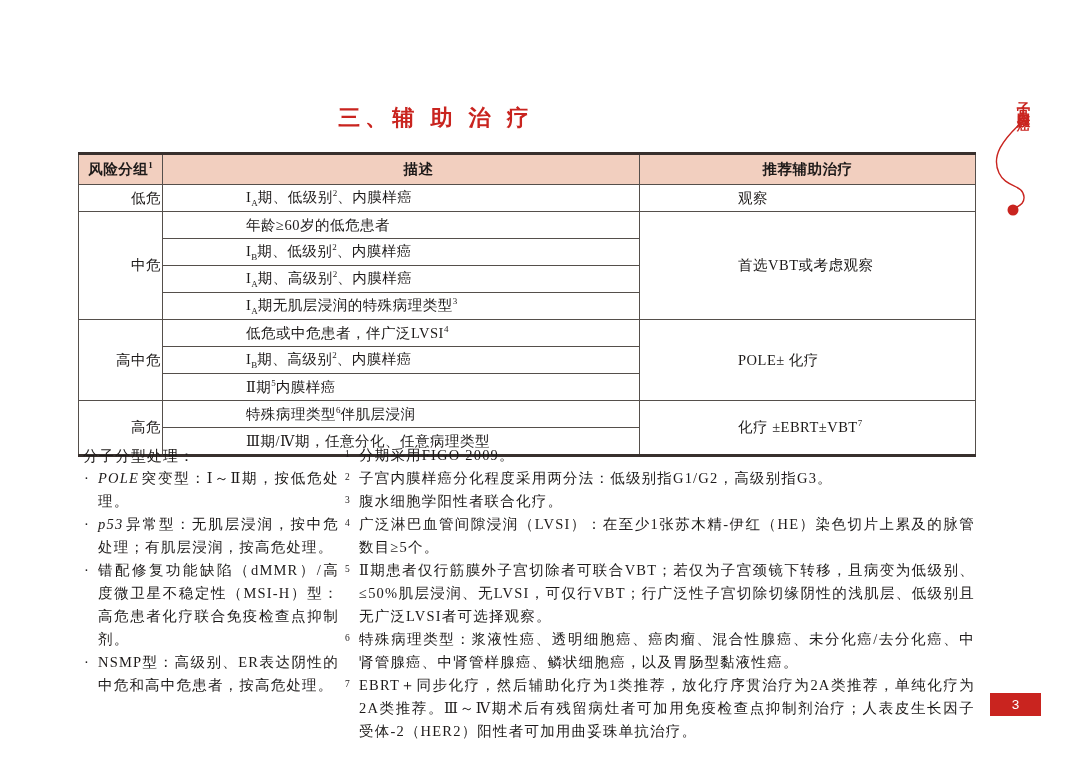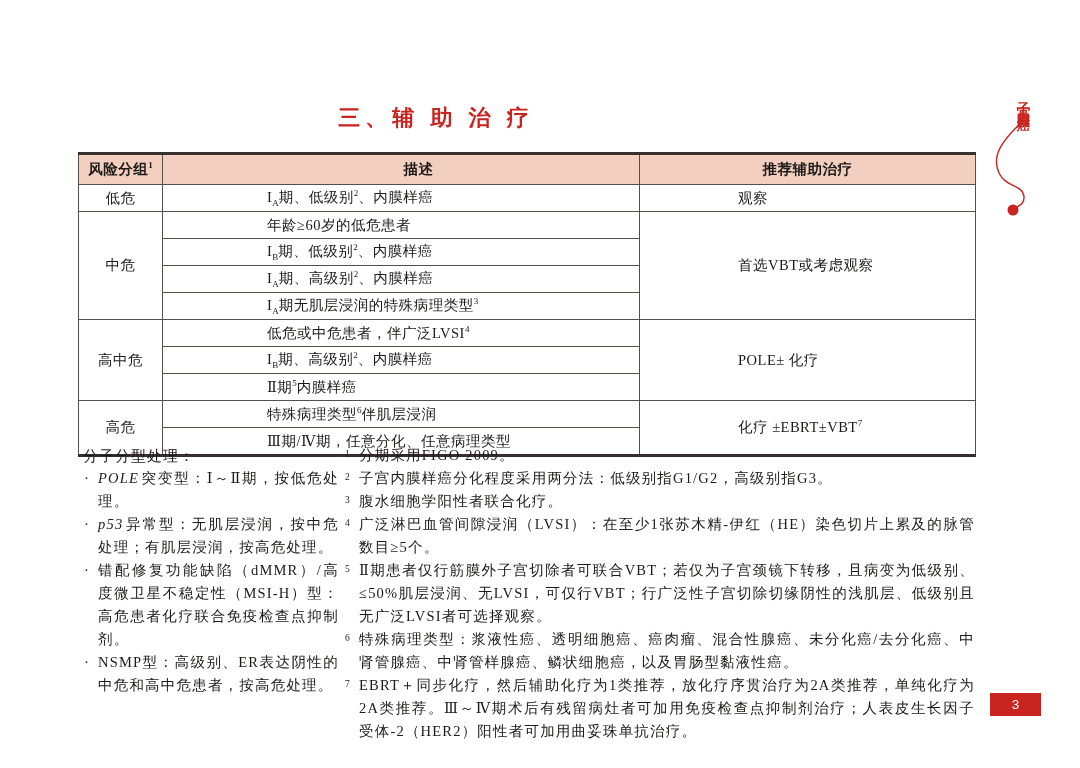--- a/index.html
+++ b/index.html
@@ -11,22 +11,22 @@
          font-size:22px;letter-spacing:5px;color:#c9241f;}
 
   
   .risk-table{position:absolute;left:78px;top:152px;width:897px;border-collapse:collapse;
               table-layout:fixed;font-size:14.5px;letter-spacing:0.5px;
               border-top:3px solid #38302d;border-bottom:3px solid #38302d;
               border-left:1px solid #554f4b;border-right:1px solid #554f4b;}
   .risk-table th{background:#f2cfbf;height:27px;font-weight:bold;
                  border-bottom:1px solid #554f4b;}
   .risk-table td{height:24px;border-top:1px solid #554f4b;vertical-align:middle;}
-  .c-risk{text-align:center;}
-  .c-desc{padding-left:104px;border-left:1px solid #554f4b;border-right:1px solid #554f4b;text-align:left;}
+  .c-risk{text-align:right;}
+  .c-desc{padding-left:83px;border-left:1px solid #554f4b;border-right:1px solid #554f4b;text-align:left;}
   .th-desc{border-left:1px solid #554f4b;border-right:1px solid #554f4b;padding-left:36px;}
   .c-treat{padding-left:98px;text-align:left;}
   sup{font-size:9px;letter-spacing:0;}
   sub{font-size:9px;letter-spacing:0;}
 
   
   .molecular{position:absolute;left:83px;top:444px;width:256px;font-size:14.5px;
              line-height:23px;letter-spacing:1.2px;text-align:justify;}
   .molecular-heading{font-family:"Liberation Sans","DejaVu Sans",sans-serif;
                      font-weight:normal;font-size:15px;letter-spacing:1px;}

